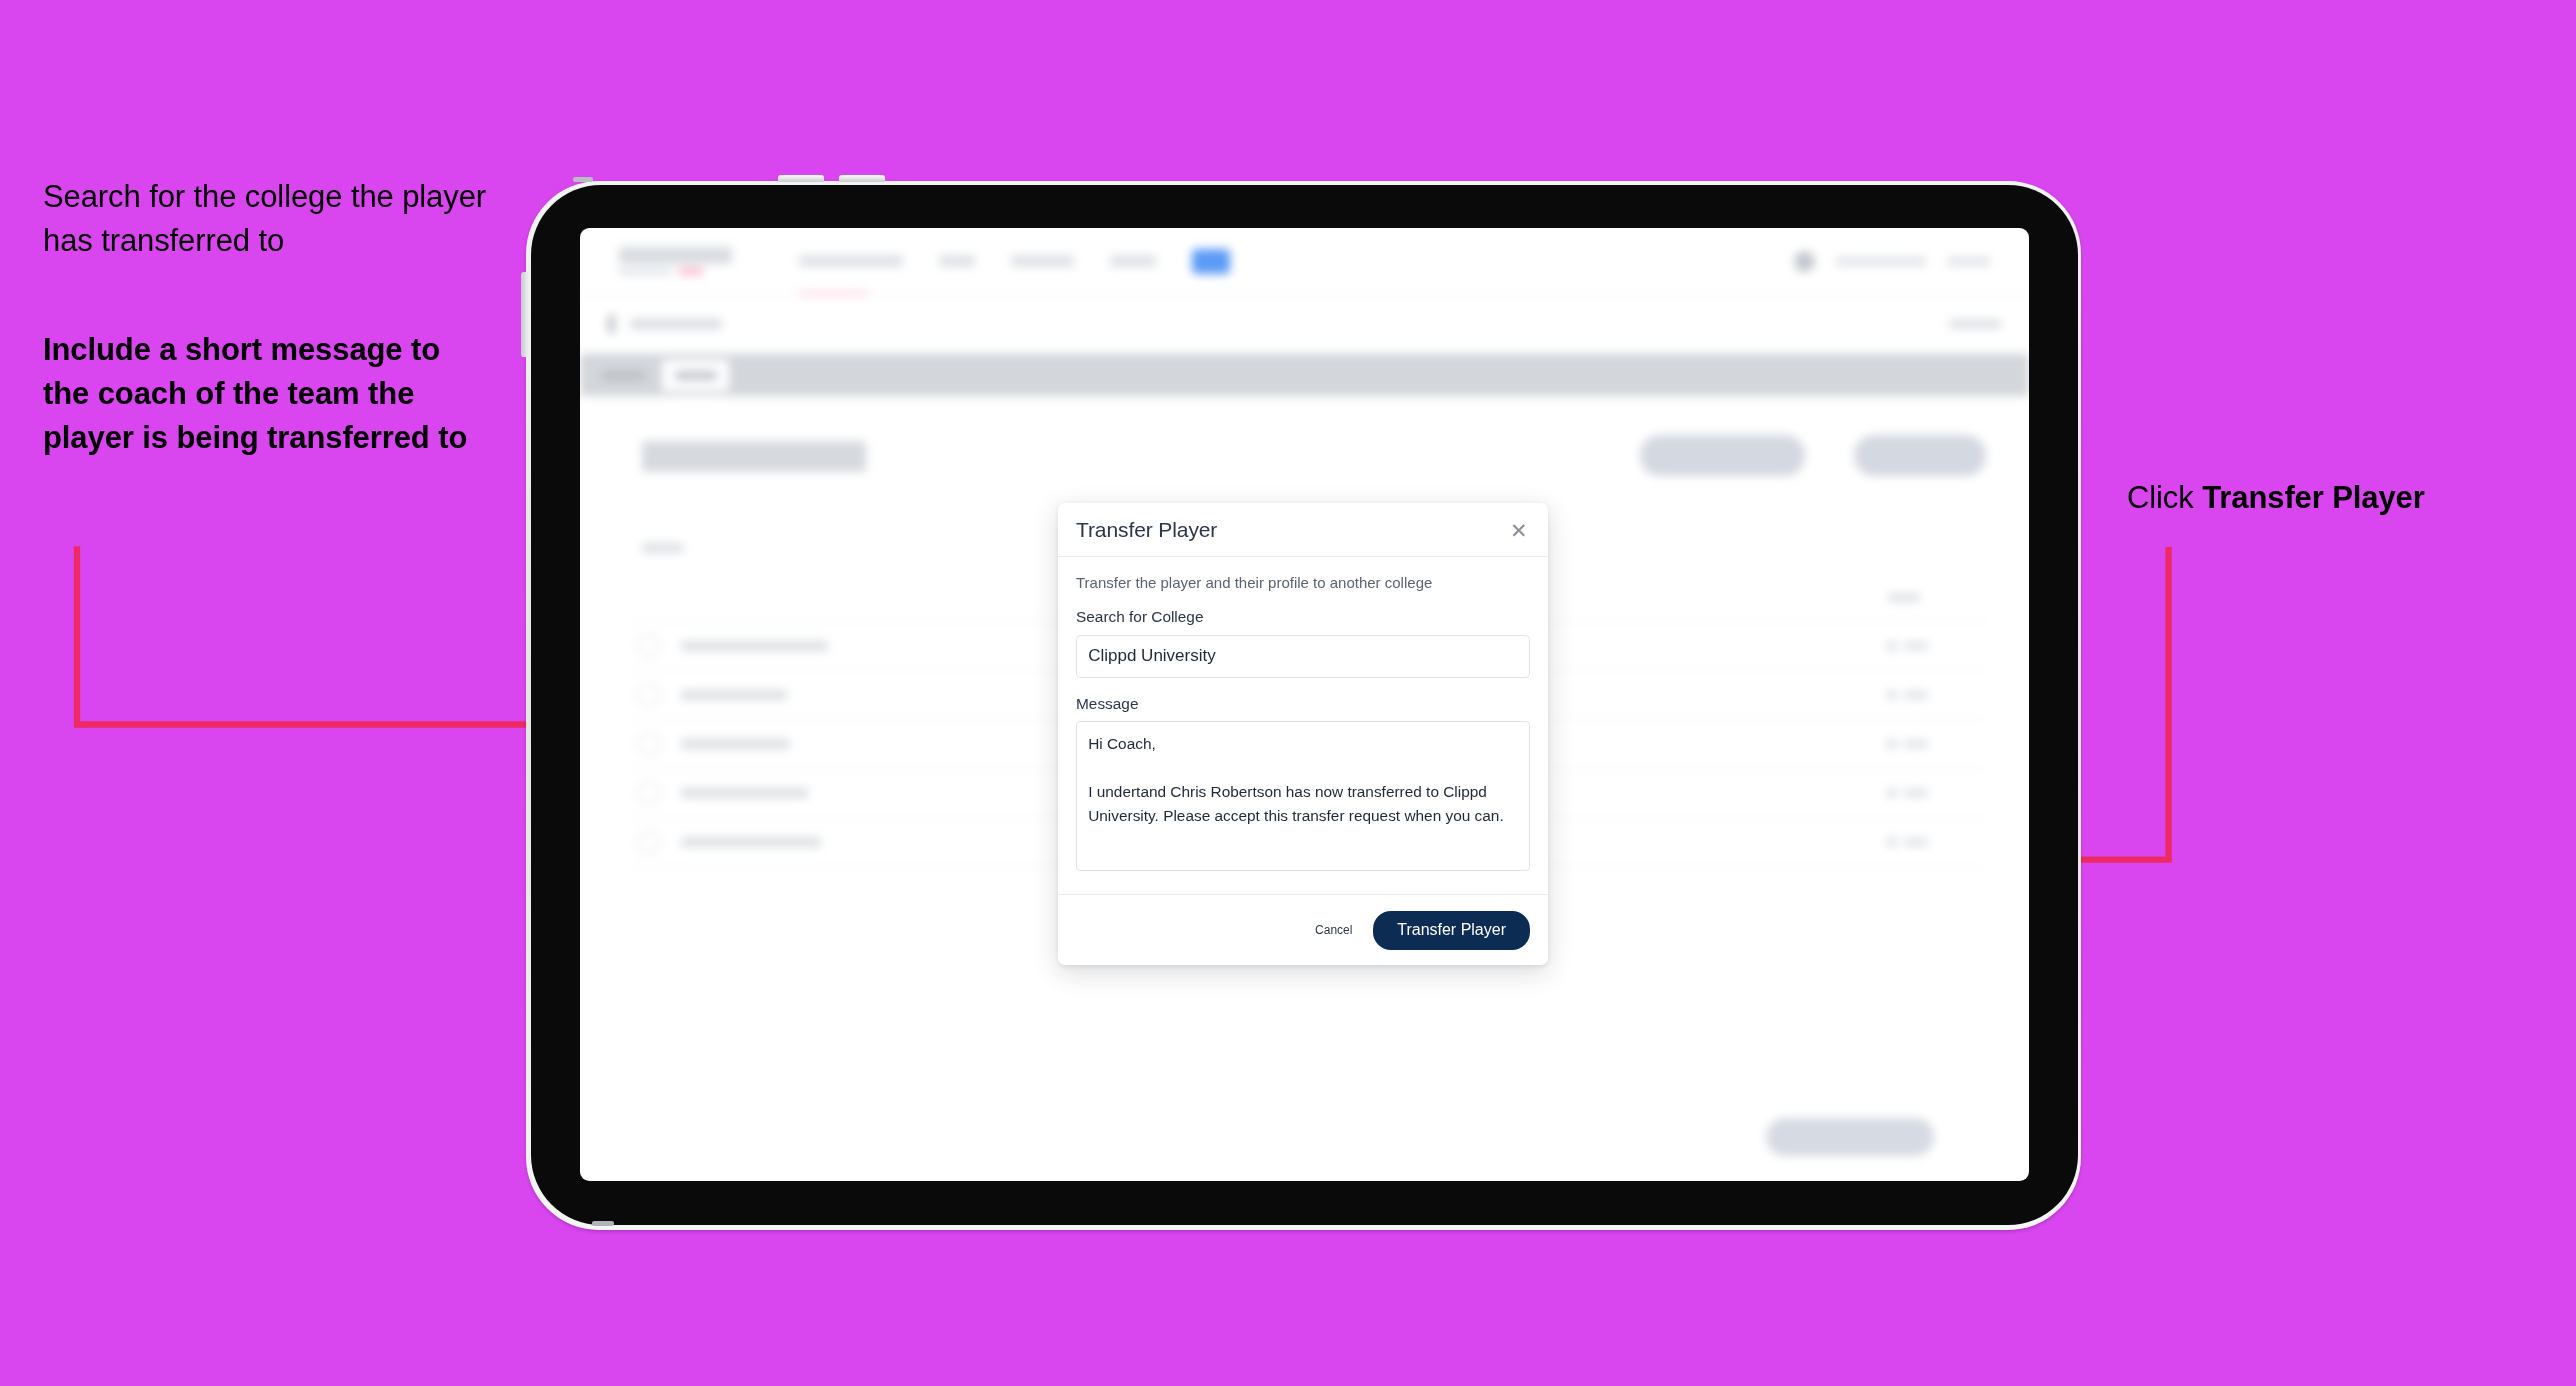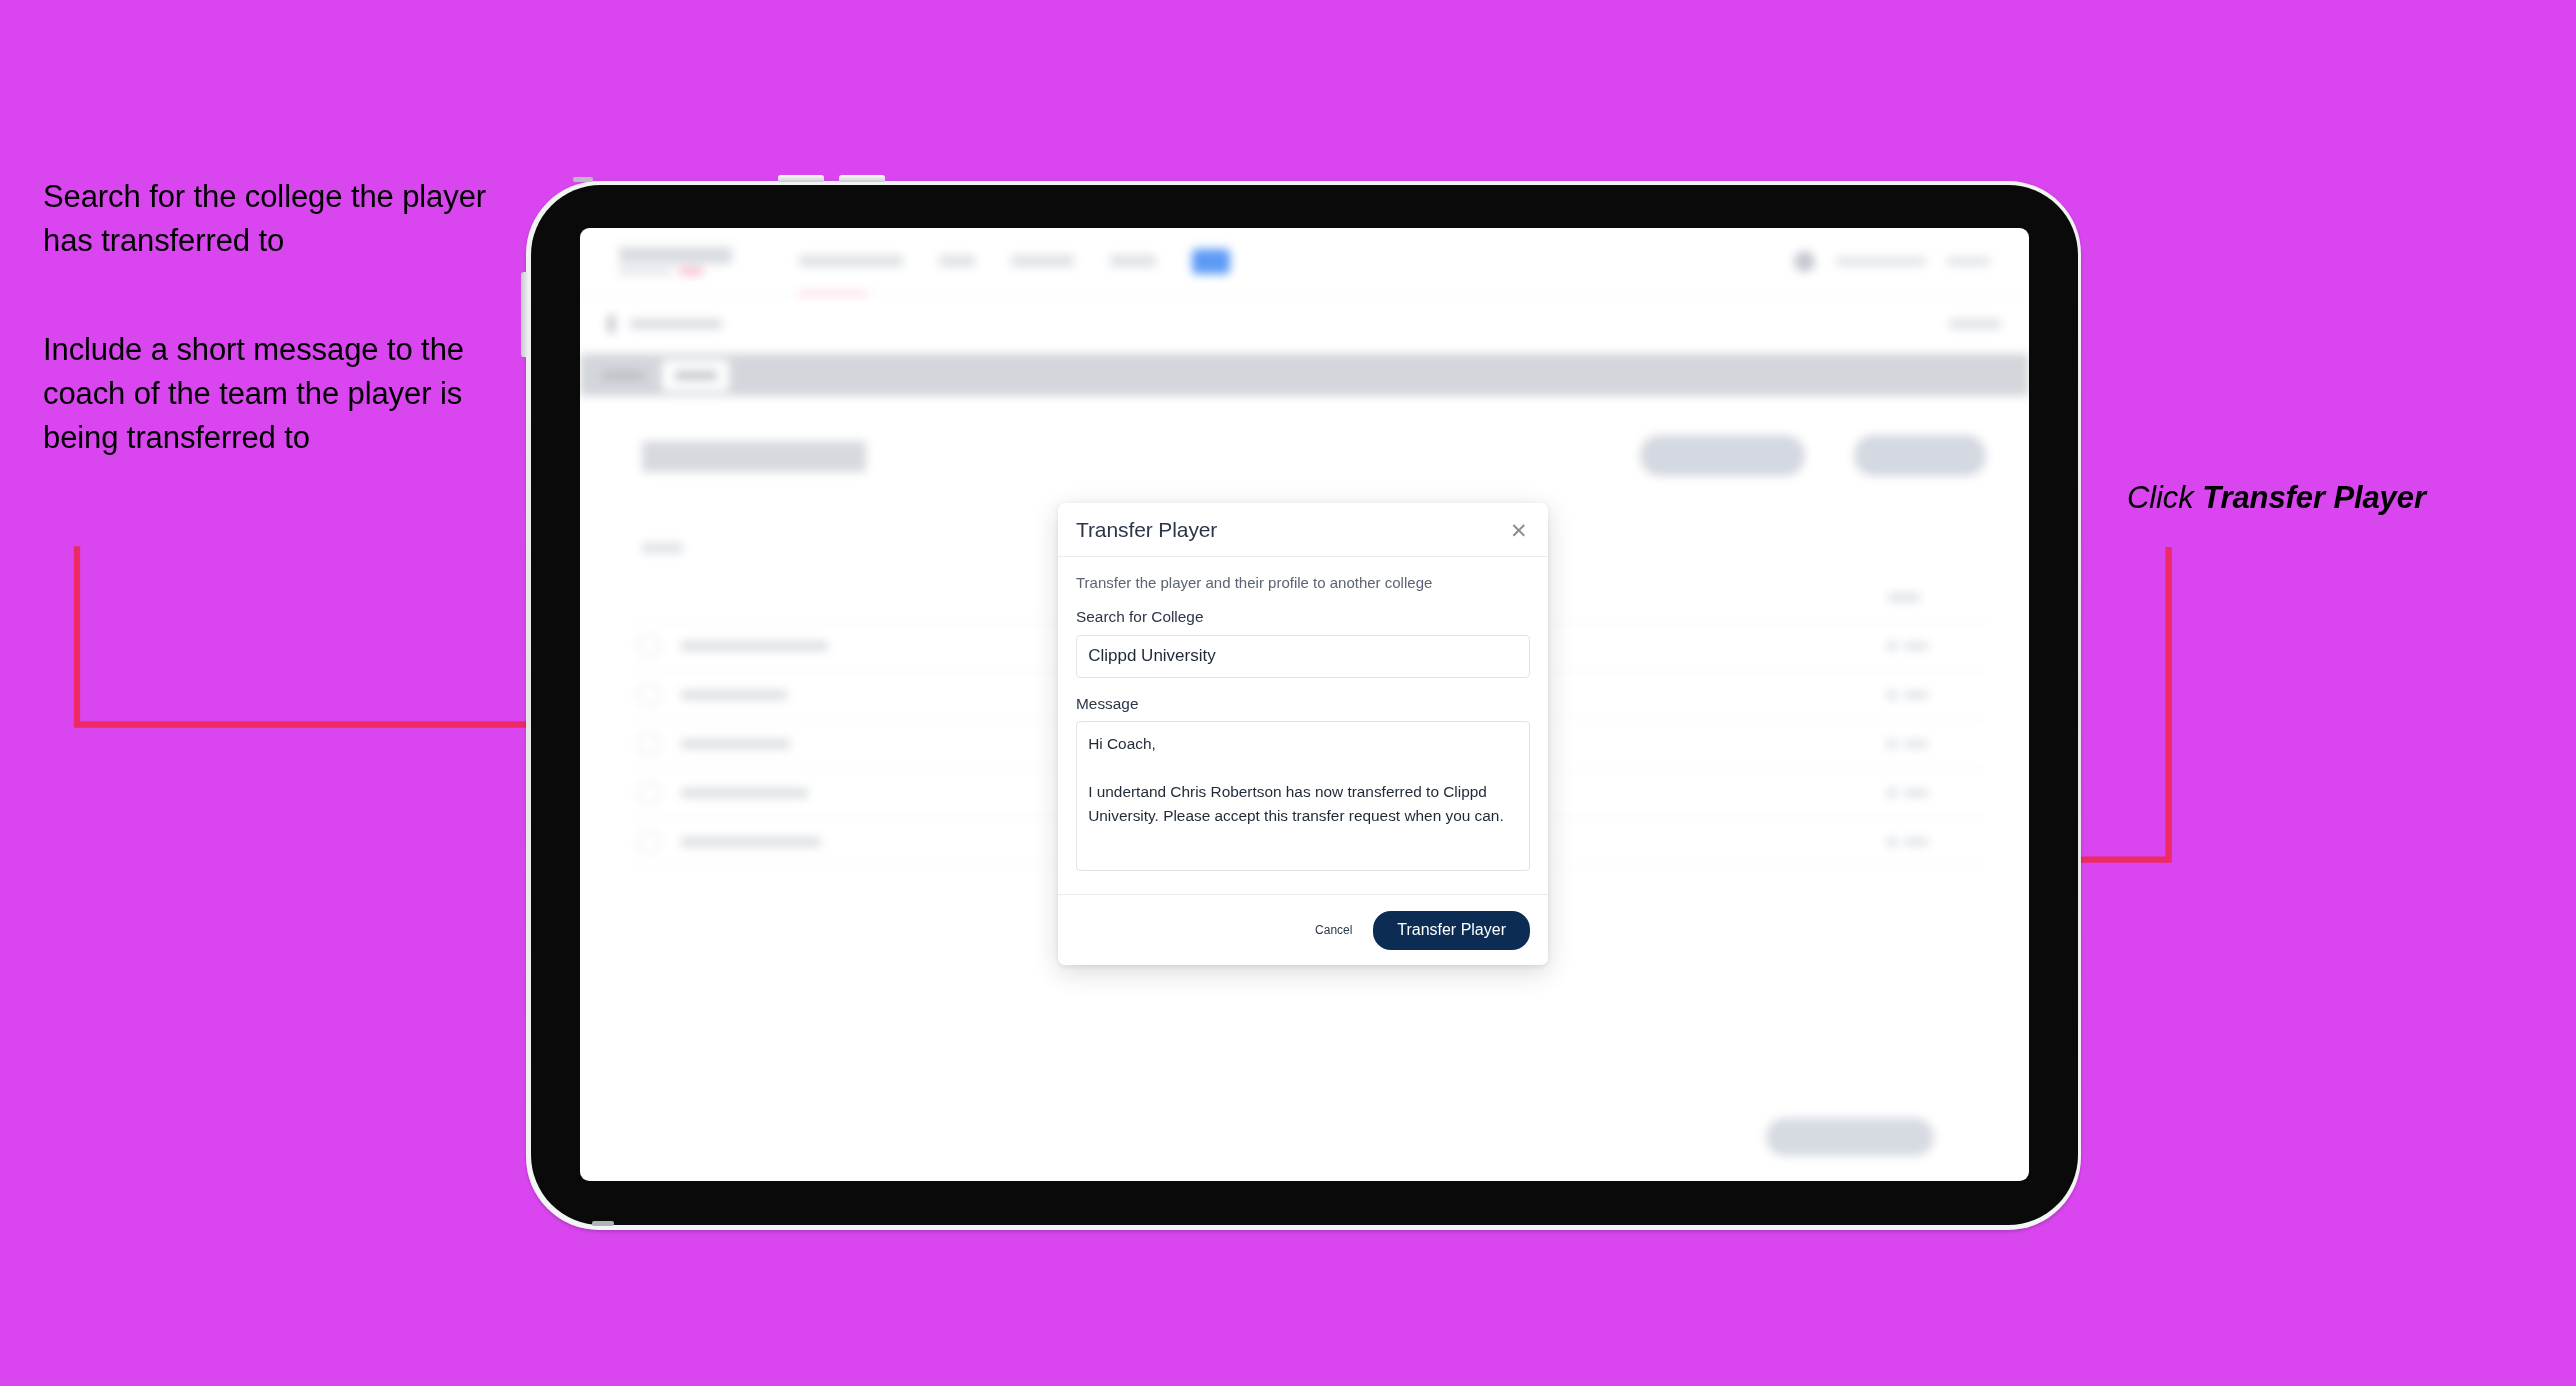--- a/index.html
+++ b/index.html
@@ -14,22 +14,22 @@
   
   .anno {
     position: absolute;
     color: #000;
     font-size: 31px;
     line-height: 1.42;
     font-weight: 400;
     letter-spacing: -0.1px;
   }
   #anno-left-1 { left: 43px; top: 175px; width: 448px; }
-  #anno-left-2 { left: 43px; top: 328px; width: 434px; }
-  #anno-right-1 { left: 2127px; top: 476px; width: 434px; font-style: italic; }
+  #anno-left-2 { left: 43px; top: 328px; width: 434px; font-weight: bold; }
+  #anno-right-1 { left: 2127px; top: 476px; width: 434px; }
   .anno b { font-weight: 700; }
 
   
   .arrow-svg { position: absolute; left: 0; top: 0; width: 2576px; height: 1386px; pointer-events: none; }
 
   
   #tablet {
     position: absolute;
     left: 526px; top: 181px;
     width: 1555px; height: 1049px;

